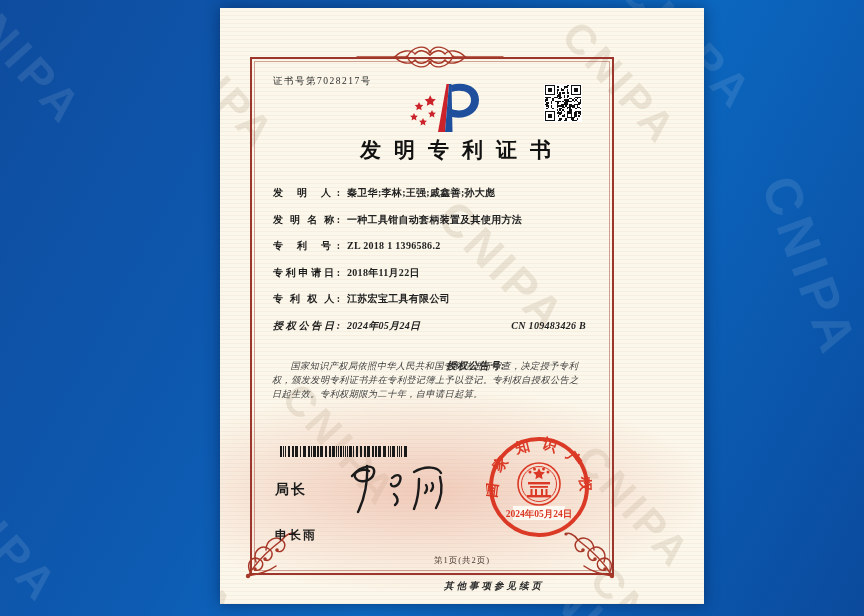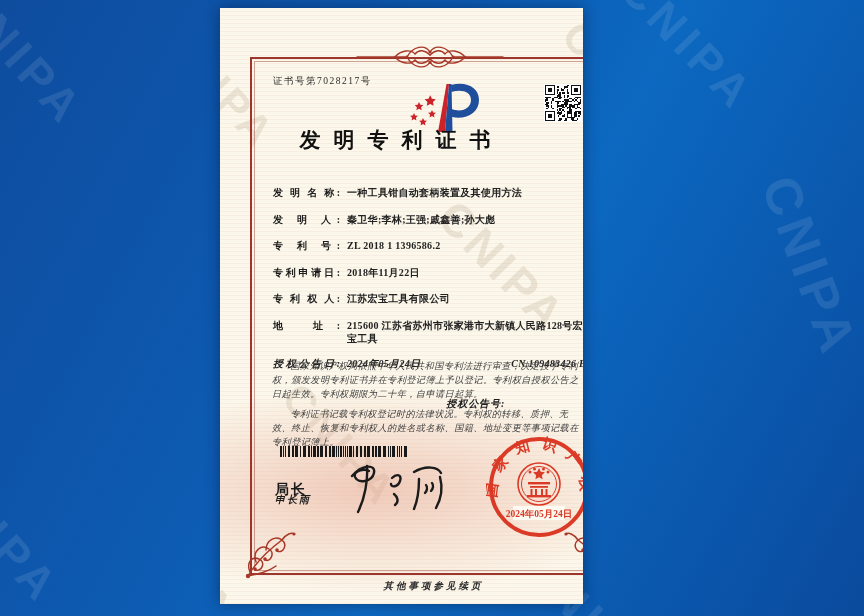--- a/index.html
+++ b/index.html
@@ -8,21 +8,21 @@
     background:linear-gradient(118deg,#0e4c9e 0%,#0d5bb2 38%,#0c68c0 58%,#0a53a8 88%,#0b4a9c 100%);
     font-family:"Liberation Serif","DejaVu Serif",serif;
   }
   .bg-wm{
     position:absolute;color:rgba(255,255,255,0.10);font-weight:bold;
     font-size:46px;letter-spacing:6px;white-space:nowrap;
     font-family:"Liberation Sans","DejaVu Sans",sans-serif;
     transform-origin:left top;pointer-events:none;
   }
   .paper{
-    position:absolute;left:220px;top:8px;width:363px;height:596px;
+    position:absolute;left:220px;top:8px;width:484px;height:596px;
     background:#fbf7ea;box-shadow:0 0 14px rgba(2,18,52,.45);
     overflow:hidden;
   }
   .paper-texture{
     position:absolute;inset:0;pointer-events:none;
     background:
       radial-gradient(ellipse 420px 150px at 42% 81%, rgba(231,166,146,.55), rgba(231,166,146,0) 68%),
       repeating-linear-gradient(0deg, rgba(186,120,100,0.07) 0 1px, rgba(0,0,0,0) 1px 4px);
   }
   .paper-wm{
@@ -42,21 +42,21 @@
   .corner{position:absolute;width:54px;height:58px;}
   .corner.bl{left:22px;top:514px;}
   .corner.br{left:344px;top:514px;transform:scaleX(-1);}
   .cert-no{
     position:absolute;left:53px;top:67px;font-size:9.5px;color:#2c2c2c;
     letter-spacing:1.5px;
   }
   .logo{position:absolute;left:185px;top:72px;width:76px;height:56px;}
   .qr{position:absolute;left:324px;top:76px;width:36px;height:36px;background:#fff;padding:1px;}
   .title{
-    position:absolute;left:0;top:118px;width:100%;text-align:center;
+    position:absolute;left:0;top:128px;width:100%;text-align:center;
     font-size:21px;font-weight:bold;color:#111;
     letter-spacing:13px;box-sizing:border-box;
   }
   .rows{position:absolute;left:53px;top:178px;width:320px;}
   .row{display:flex;align-items:flex-start;margin-bottom:12.5px;min-height:12px;}
   .flabel{
     display:inline-block;width:67px;flex:0 0 67px;
     font-size:10px;font-weight:600;color:#1c1c1c;
     text-align:justify;text-align-last:justify;
   }
@@ -68,21 +68,21 @@
   .grant-row{display:flex;font-style:italic;}
   .grant-b{margin-left:26px;display:flex;}
   .grant-b .flabel{width:58px;flex:0 0 58px;margin-top:40px;}
   .paras{position:absolute;left:52px;top:351px;width:314px;}
   .para{
     font-size:9.2px;line-height:14.2px;color:#3f3f3f;font-style:italic;
     text-indent:2em;margin:0 0 5px 0;letter-spacing:.4px;
   }
   .barcode{position:absolute;left:60px;top:438px;width:128px;height:11px;}
   .director-title{position:absolute;left:55px;top:473px;font-size:14px;font-weight:600;color:#1c1c1c;letter-spacing:2px;}
-  .director-name{position:absolute;left:55px;top:485px;font-size:10px;font-weight:600;color:#1c1c1c;letter-spacing:2px;font-style:italic;}
+  .director-name{position:absolute;left:55px;top:519px;font-size:12px;font-weight:600;color:#1c1c1c;letter-spacing:2px;}
   .signature{position:absolute;left:118px;top:448px;width:116px;height:62px;}
   .seal{position:absolute;left:266px;top:426px;width:106px;height:106px;opacity:.92;}
   .page-note{
     position:absolute;left:0;top:547px;width:100%;text-align:center;
     font-size:8.5px;color:#4a3a32;letter-spacing:1px;
   }
   .cont-note{
     position:absolute;left:0;top:572px;width:100%;text-align:center;
     font-size:9.5px;color:#2e2e2e;font-style:italic;letter-spacing:3px;font-weight:600;margin-left:32px;
   }
@@ -393,56 +393,51 @@
         <rect x="14" y="24" width="1" height="1" fill="#111"></rect>
         <rect x="19" y="24" width="1" height="1" fill="#111"></rect>
         <rect x="20" y="24" width="1" height="1" fill="#111"></rect>
         <rect x="21" y="24" width="1" height="1" fill="#111"></rect>
       </svg>
 
     <div class="title">发明专利证书</div>
 
     <div class="rows">
       <div class="row">
+        <span class="flabel">发 明 人:</span>
+        <span class="fvalue">秦卫华;李林;王强;戚鑫善;孙大彪</span>
+      </div>
+      <div class="row">
         <span class="flabel">发 明 名 称:</span>
         <span class="fvalue">一种工具钳自动套柄装置及其使用方法</span>
-      </div>
-      <div class="row">
-        <span class="flabel">发 明 人:</span>
-        <span class="fvalue">秦卫华;李林;王强;戚鑫善;孙大彪</span>
       </div>
       <div class="row">
         <span class="flabel">专 利 号:</span>
         <span class="fvalue">ZL 2018 1 1396586.2</span>
       </div>
       <div class="row">
         <span class="flabel">专利申请日:</span>
         <span class="fvalue">2018年11月22日</span>
       </div>
       <div class="row">
         <span class="flabel">专 利 权 人:</span>
         <span class="fvalue">江苏宏宝工具有限公司</span>
       </div>
-      <div class="row">
-        <span class="flabel">地 址:</span>
-        <span class="fvalue addr">215600 江苏省苏州市张家港市大新镇人民路128号宏宝工具</span>
-      </div>
       <div class="row grant-row">
         <span class="flabel">授权公告日:</span>
         <span class="fvalue">2024年05月24日</span>
         <span class="grant-b">
           <span class="flabel">授权公告号:</span>
           <span class="fvalue">CN 109483426 B</span>
         </span>
       </div>
     </div>
 
     <div class="paras">
       <p class="para">国家知识产权局依照中华人民共和国专利法进行审查，决定授予专利权，颁发发明专利证书并在专利登记簿上予以登记。专利权自授权公告之日起生效。专利权期限为二十年，自申请日起算。</p>
-      <p class="para">专利证书记载专利权登记时的法律状况。专利权的转移、质押、无效、终止、恢复和专利权人的姓名或名称、国籍、地址变更等事项记载在专利登记簿上。</p>
     </div>
 
     <svg class="barcode" id="barcode-svg" viewBox="0 0 128 11" preserveAspectRatio="none" shape-rendering="crispEdges">
         <rect x="0" y="0" width="2" height="11" fill="#1a1a1a"></rect>
         <rect x="3" y="0" width="1" height="11" fill="#1a1a1a"></rect>
         <rect x="5" y="0" width="1" height="11" fill="#1a1a1a"></rect>
         <rect x="8" y="0" width="2" height="11" fill="#1a1a1a"></rect>
         <rect x="12" y="0" width="2" height="11" fill="#1a1a1a"></rect>
         <rect x="15" y="0" width="3" height="11" fill="#1a1a1a"></rect>
         <rect x="20" y="0" width="1" height="11" fill="#1a1a1a"></rect>
@@ -519,16 +514,17 @@
         <rect x="44.5" y="55" width="2" height="6"></rect>
         <rect x="49" y="55" width="2" height="6"></rect>
         <rect x="55" y="55" width="2" height="6"></rect>
         <rect x="59.5" y="55" width="2" height="6"></rect>
         <rect x="41" y="61" width="24" height="2.4"></rect>
       </g>
       <rect x="27" y="72" width="52" height="14" fill="#fffdf6"></rect>
       <text x="53" y="82.5" text-anchor="middle" font-size="9.5" font-weight="bold" fill="#d92c18" font-family="Liberation Serif, DejaVu Serif, serif">2024年05月24日</text>
     </svg>
 
+    <div class="page-note">第1页(共2页)</div>
     <div class="cont-note">其他事项参见续页</div>
 
   </div>
 </div>
 
 </body></html>

